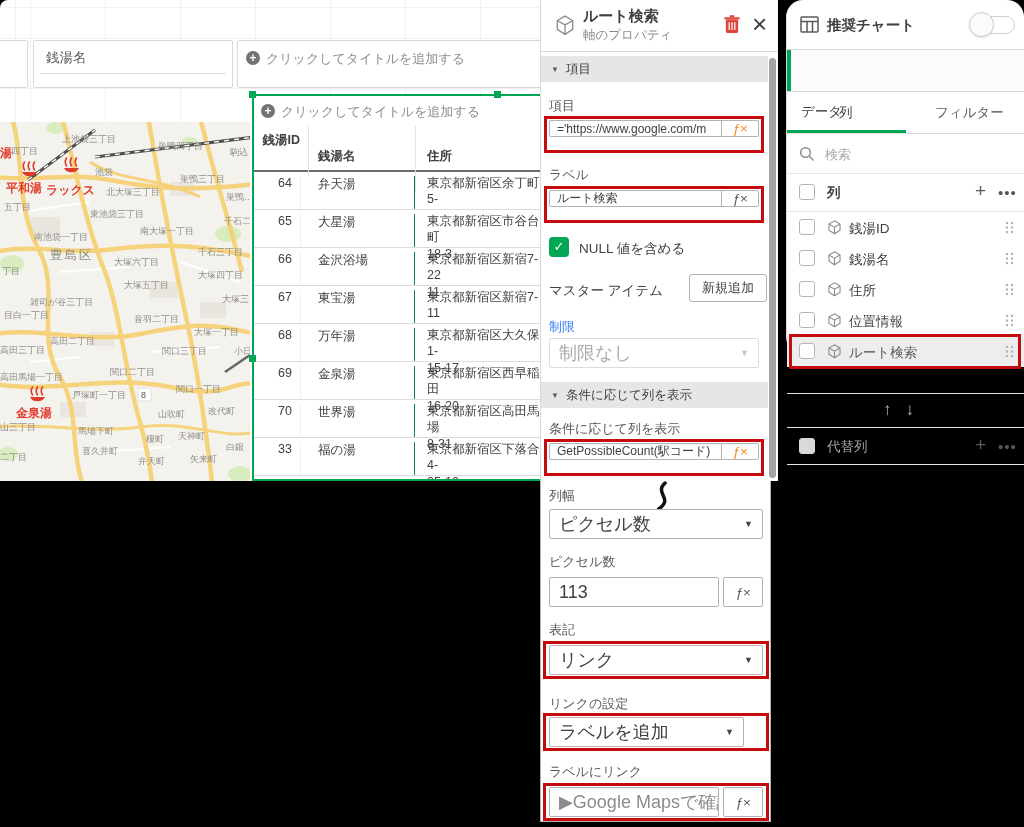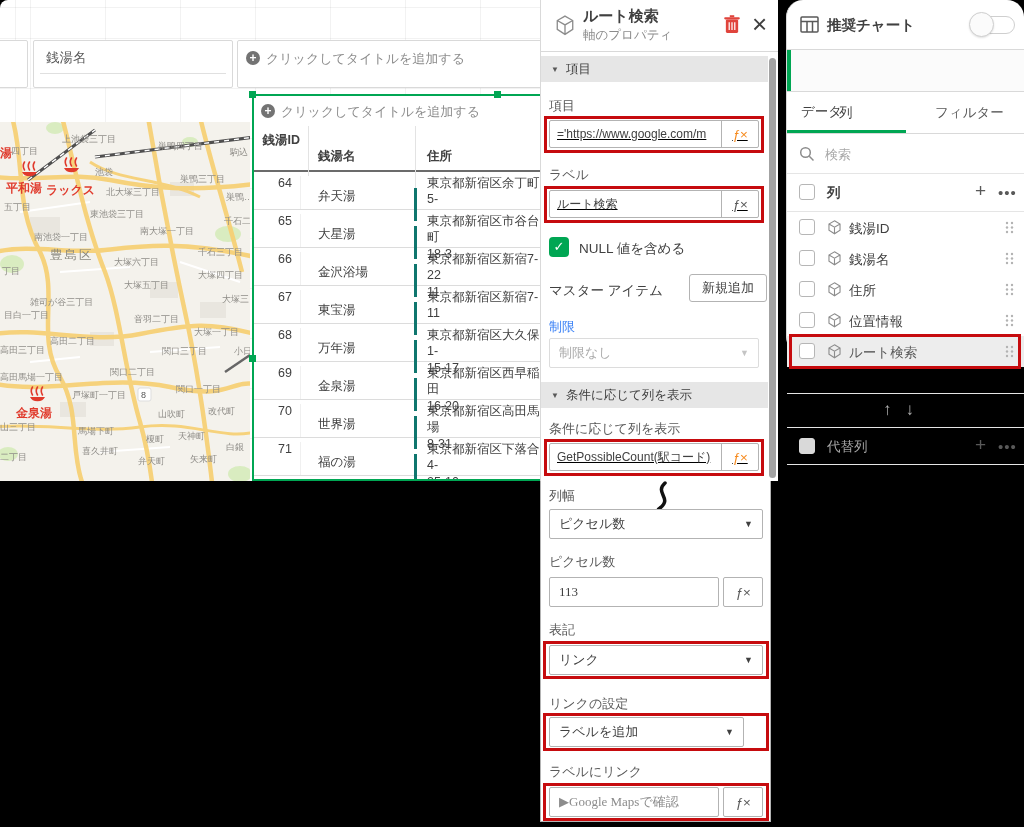--- a/index.html
+++ b/index.html
@@ -19,41 +19,41 @@
   .tblobj{position:absolute;left:253px;top:96px;width:287px;height:385px;background:#fff;overflow:hidden;}
   .sel-border{position:absolute;left:252px;top:94px;width:293px;height:387px;border:2px solid #00a653;pointer-events:none;box-sizing:border-box;}
   .handle{position:absolute;width:7px;height:7px;background:#00a653;pointer-events:none;}
   .thead{position:absolute;left:0;top:30px;width:287px;height:46px;border-bottom:2px solid #6b6b6b;box-sizing:border-box;font-size:12.5px;color:#404040;font-weight:bold;}
   .thead .hid{position:absolute;left:0;top:0;width:47px;height:44px;text-align:right;padding:6px 8px 0 0;border-right:1px solid #e3e3e3;line-height:1.3;}
   .thead .hname{position:absolute;left:55px;top:0;width:97px;height:44px;padding:22px 0 0 10px;border-right:1px solid #e3e3e3;}
   .thead .haddr{position:absolute;left:162px;top:0;width:125px;padding:22px 0 0 12px;}
   .trows{position:absolute;left:0;top:76px;width:287px;}
   .trow{position:relative;height:38px;border-bottom:1px solid #dcdcdc;font-size:12.5px;color:#404040;box-sizing:border-box;}
   .trow .c-id{position:absolute;left:0;top:4px;width:39px;text-align:right;padding-right:8px;border-right:1px solid #f0f0f0;height:33px;}
-  .trow .c-name{position:absolute;left:55px;top:4px;padding-left:10px;border-right:3px solid #0f766e;width:96px;height:33px;margin-top:12px;}
+  .trow .c-name{position:absolute;left:55px;top:4px;padding-left:10px;border-right:1px solid #0f766e;width:96px;height:33px;}
   .trow .c-addr{position:absolute;left:162px;top:3px;padding-left:12px;width:120px;line-height:1.3;}
   
   .props{position:absolute;left:540px;top:0;width:238px;height:481px;background:#fff;border-left:1px solid #d9d9d9;box-sizing:border-box;}
   .props-header{position:absolute;left:0;top:0;width:100%;height:52px;border-bottom:1px solid #d9d9d9;box-sizing:border-box;}
   .props-title{position:absolute;left:42px;top:7px;font-size:15px;font-weight:bold;color:#404040;}
   .props-sub{position:absolute;left:42px;top:27px;font-size:12.5px;color:#8c8c8c;}
   .icon-btn{position:absolute;cursor:pointer;}
   .close-x{font-size:26px;line-height:20px;color:#404040;font-weight:300;}
   .sec{position:absolute;left:0;width:227px;height:26px;background:#e6e6e6;display:flex;align-items:center;gap:7px;padding-left:10px;font-size:12.5px;color:#404040;box-sizing:border-box;}
   .sec .car{font-size:8px;color:#595959;}
   .plbl{position:absolute;font-size:13px;color:#595959;}
   .plbl.dark{color:#404040;font-size:13.5px;}
   .plbl.dis{color:#3b82f6;}
-  .inp{position:absolute;height:28px;border:1px solid #b3b3b3;background:#fff;display:flex;align-items:center;box-sizing:border-box;border-radius:2px;text-decoration:underline;}
+  .inp{position:absolute;height:17px;border:1px solid #b3b3b3;background:#fff;display:flex;align-items:center;box-sizing:border-box;border-radius:2px;}
   .inp .txt{flex:1;padding:0 7px;font-size:12px;color:#404040;white-space:nowrap;overflow:hidden;}
   .inp .fx{width:36px;align-self:stretch;border-left:1px solid #b3b3b3;display:flex;align-items:center;justify-content:center;font-style:italic;font-size:13.5px;color:#595959;}
   .fx.orange{color:#f68b1f;}
   .fxbox{position:absolute;width:40px;height:30px;border:1px solid #b3b3b3;border-radius:2px;background:#fff;display:flex;align-items:center;justify-content:center;font-style:italic;font-size:13.5px;color:#595959;box-sizing:border-box;}
   .dd{position:absolute;height:30px;border:1px solid #b3b3b3;background:#fff;border-radius:2px;display:flex;align-items:center;box-sizing:border-box;}
-  .dd .txt{flex:1;padding:0 9px;font-size:13px;color:#404040;white-space:nowrap;overflow:hidden;font-family:Liberation Serif, serif;}
+  .dd .txt{flex:1;padding:0 9px;font-size:18px;color:#404040;white-space:nowrap;overflow:hidden;}
   .dd .car{padding-right:9px;font-size:9px;color:#404040;}
   .dd.dis{border-color:#dcdcdc;}
   .dd.dis .txt{color:#ababab;}
   .dd.dis .car{color:#c4c4c4;}
   .redbox{position:absolute;border:3px solid #c60b0e;pointer-events:none;box-sizing:border-box;}
   .greencb{position:absolute;width:20px;height:20px;background:#00a653;border-radius:4px;color:#fff;text-align:center;line-height:20px;font-size:13px;}
   .btn{position:absolute;height:28px;border:1px solid #b3b3b3;border-radius:3px;background:#fff;font-size:13px;color:#404040;display:flex;align-items:center;justify-content:center;padding:0 12px;box-sizing:border-box;}
   .pscroll{position:absolute;left:228px;top:58px;width:7px;height:420px;background:#a3a3a3;border-radius:4px;}
   
   .assets{position:absolute;left:786px;top:0;width:238px;height:354px;background:#fff;border-left:1px solid #d9d9d9;box-sizing:border-box;border-radius:17px;}
@@ -270,21 +270,21 @@
        <div class="c-id">69</div>
        <div class="c-name">金泉湯</div>
        <div class="c-addr">東京都新宿区西早稲田<br>16-20</div>
      </div>
           <div class="trow">
        <div class="c-id">70</div>
        <div class="c-name">世界湯</div>
        <div class="c-addr">東京都新宿区高田馬場<br>8-31</div>
      </div>
           <div class="trow">
-       <div class="c-id">71</div>
+       <div class="c-id">33</div>
        <div class="c-name">福の湯</div>
        <div class="c-addr">東京都新宿区下落合4-<br>25-10</div>
      </div>
         </div>
     </div>
     <div class="sel-border"></div>
     <div class="handle" style="left:249px;top:91px;"></div>
     <div class="handle" style="left:494px;top:91px;"></div>
     <div class="handle" style="left:249px;top:355px;"></div>
   </div>

